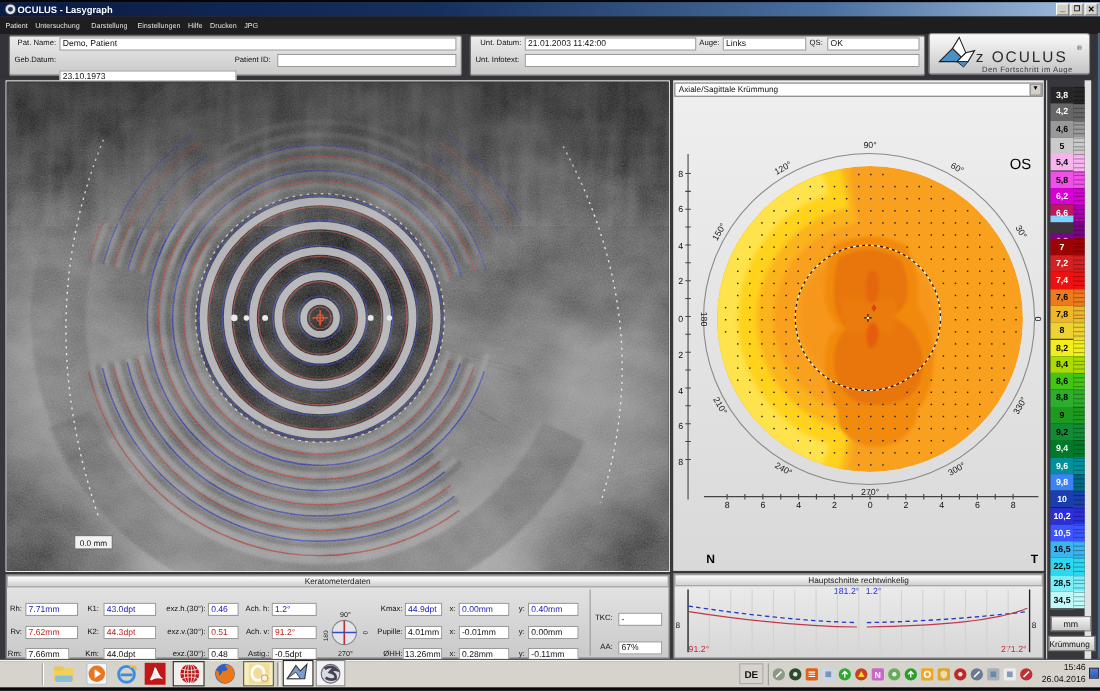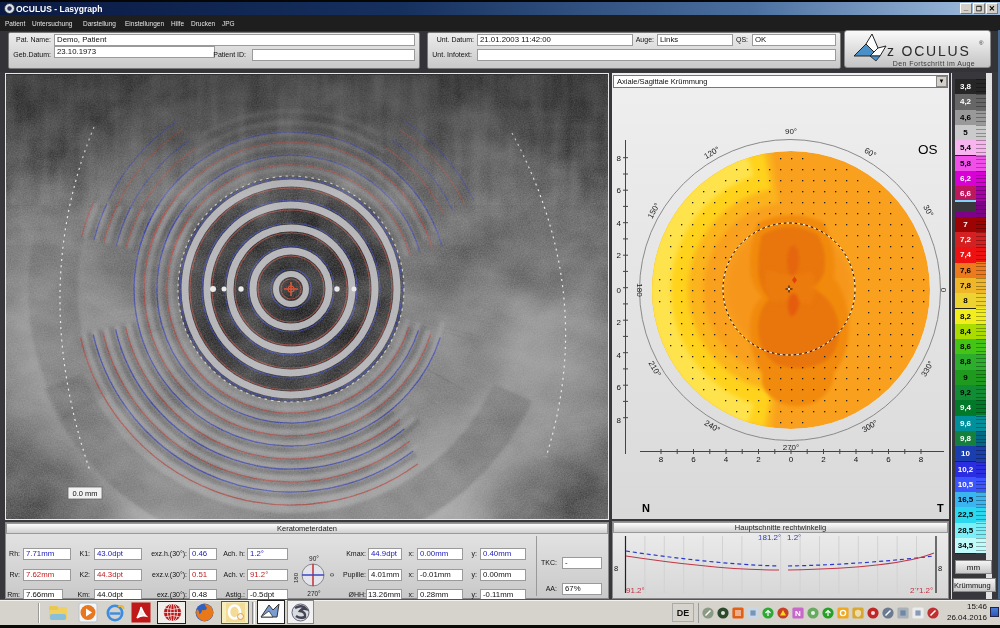--- a/index.html
+++ b/index.html
@@ -30,21 +30,21 @@
 <span class="abs" style="left:222px;top:5px">JPG</span>
 </div>
 
 <div class="abs" style="left:0;top:31px;width:1000px;height:41px;background:#333338"></div>
 <div class="abs" style="left:8px;top:32px;width:412px;height:37px;background:linear-gradient(#ececec,#c9c9c9);border:1px solid #777;border-radius:2px"></div>
 <div class="abs" style="left:427px;top:32px;width:414px;height:37px;background:linear-gradient(#ececec,#c9c9c9);border:1px solid #777;border-radius:2px"></div>
 <div class="abs" style="left:844px;top:30px;width:147px;height:38px;background:linear-gradient(#fafafa,#c4c4c4);border:1px solid #888;border-radius:3px"></div>
 <div class="lab" style="left:0px;top:36px;width:51px">Pat. Name:</div>
 <div class="inp" style="left:54px;top:34px;width:361px;height:12px">Demo, Patient</div>
 <div class="lab" style="left:0px;top:51px;width:51px">Geb.Datum:</div>
-<div class="inp" style="left:54px;top:46px;width:161px;height:12px">23.10.1973</div>
+<div class="inp" style="left:54px;top:64px;width:161px;height:12px">23.10.1973</div>
 <div class="lab" style="left:200px;top:51px;width:46px">Patient ID:</div>
 <div class="inp" style="left:252px;top:49px;width:163px;height:12px"></div>
 <div class="lab" style="left:420px;top:36px;width:54px">Unt. Datum:</div>
 <div class="inp" style="left:477px;top:34px;width:156px;height:12px">21.01.2003 11:42:00</div>
 <div class="lab" style="left:600px;top:36px;width:54px">Auge:</div>
 <div class="inp" style="left:657px;top:34px;width:76px;height:12px">Links</div>
 <div class="lab" style="left:710px;top:36px;width:38px">QS:</div>
 <div class="inp" style="left:752px;top:34px;width:84px;height:12px">OK</div>
 <div class="lab" style="left:410px;top:51px;width:62px">Unt. Infotext:</div>
 <div class="inp" style="left:477px;top:49px;width:359px;height:12px"></div>
@@ -858,37 +858,37 @@
 <div class="abs" style="left:951px;top:73px;width:1px;height:526px;background:#ddd"></div>
 <div class="abs" style="left:986px;top:73px;width:6px;height:526px;background:#e2e2e2"></div>
 <div class="abs" style="left:998px;top:30px;width:2px;height:570px;background:#46688c"></div>
 <div style="position:absolute;left:955px;top:79.0px;width:21px;height:16.3px;background:#262626;border-bottom:1px solid #222;box-sizing:border-box;color:#fff;font-size:8px;font-weight:bold;text-align:center;line-height:15.3px">3,8</div>
 <div style="position:absolute;left:955px;top:94.3px;width:21px;height:16.3px;background:#666666;border-bottom:1px solid #222;box-sizing:border-box;color:#fff;font-size:8px;font-weight:bold;text-align:center;line-height:15.3px">4,2</div>
 <div style="position:absolute;left:955px;top:109.6px;width:21px;height:16.3px;background:#999999;border-bottom:1px solid #222;box-sizing:border-box;color:#000;font-size:8px;font-weight:bold;text-align:center;line-height:15.3px">4,6</div>
 <div style="position:absolute;left:955px;top:124.9px;width:21px;height:16.3px;background:#cacaca;border-bottom:1px solid #222;box-sizing:border-box;color:#000;font-size:8px;font-weight:bold;text-align:center;line-height:15.3px">5</div>
 <div style="position:absolute;left:955px;top:140.2px;width:21px;height:16.3px;background:#f8b4ee;border-bottom:1px solid #222;box-sizing:border-box;color:#000;font-size:8px;font-weight:bold;text-align:center;line-height:15.3px">5,4</div>
 <div style="position:absolute;left:955px;top:155.5px;width:21px;height:16.3px;background:#f050e8;border-bottom:1px solid #222;box-sizing:border-box;color:#000;font-size:8px;font-weight:bold;text-align:center;line-height:15.3px">5,8</div>
 <div style="position:absolute;left:955px;top:170.8px;width:21px;height:16.3px;background:#d800d4;border-bottom:1px solid #222;box-sizing:border-box;color:#fff;font-size:8px;font-weight:bold;text-align:center;line-height:15.3px">6,2</div>
-<div style="position:absolute;left:955px;top:186.1px;width:21px;height:16.3px;background:#be185d;border-bottom:2px solid #7dd3fc;box-sizing:border-box;color:#fff;font-size:8px;font-weight:bold;text-align:center;line-height:15.3px">6,6</div>
+<div style="position:absolute;left:955px;top:186.1px;width:21px;height:16.3px;background:#be185d;border-bottom:6px solid #7dd3fc;box-sizing:border-box;color:#fff;font-size:8px;font-weight:bold;text-align:center;line-height:15.3px">6,6</div>
 <div style="position:absolute;left:955px;top:212px;width:21px;height:16.3px;background:#7d0086;border-bottom:1px solid #222;box-sizing:border-box;color:#fff;font-size:8px;font-weight:bold;text-align:center;line-height:15.3px">6,8</div>
 <div style="position:absolute;left:955px;top:216.7px;width:21px;height:16.3px;background:#9c0404;border-bottom:1px solid #222;box-sizing:border-box;color:#fff;font-size:8px;font-weight:bold;text-align:center;line-height:15.3px">7</div>
 <div style="position:absolute;left:955px;top:232.0px;width:21px;height:16.3px;background:#d42020;border-bottom:1px solid #222;box-sizing:border-box;color:#fff;font-size:8px;font-weight:bold;text-align:center;line-height:15.3px">7,2</div>
 <div style="position:absolute;left:955px;top:247.3px;width:21px;height:16.3px;background:#ee1111;border-bottom:1px solid #222;box-sizing:border-box;color:#fff;font-size:8px;font-weight:bold;text-align:center;line-height:15.3px">7,4</div>
 <div style="position:absolute;left:955px;top:262.6px;width:21px;height:16.3px;background:#ee7a1e;border-bottom:1px solid #222;box-sizing:border-box;color:#000;font-size:8px;font-weight:bold;text-align:center;line-height:15.3px">7,6</div>
 <div style="position:absolute;left:955px;top:277.9px;width:21px;height:16.3px;background:#f0b62a;border-bottom:1px solid #222;box-sizing:border-box;color:#000;font-size:8px;font-weight:bold;text-align:center;line-height:15.3px">7,8</div>
 <div style="position:absolute;left:955px;top:293.2px;width:21px;height:16.3px;background:#edd232;border-bottom:1px solid #222;box-sizing:border-box;color:#000;font-size:8px;font-weight:bold;text-align:center;line-height:15.3px">8</div>
 <div style="position:absolute;left:955px;top:308.5px;width:21px;height:16.3px;background:#f2ee1e;border-bottom:1px solid #222;box-sizing:border-box;color:#000;font-size:8px;font-weight:bold;text-align:center;line-height:15.3px">8,2</div>
 <div style="position:absolute;left:955px;top:323.8px;width:21px;height:16.3px;background:#aadc00;border-bottom:1px solid #222;box-sizing:border-box;color:#000;font-size:8px;font-weight:bold;text-align:center;line-height:15.3px">8,4</div>
 <div style="position:absolute;left:955px;top:339.1px;width:21px;height:16.3px;background:#44c414;border-bottom:1px solid #222;box-sizing:border-box;color:#000;font-size:8px;font-weight:bold;text-align:center;line-height:15.3px">8,6</div>
 <div style="position:absolute;left:955px;top:354.4px;width:21px;height:16.3px;background:#2cae2c;border-bottom:1px solid #222;box-sizing:border-box;color:#000;font-size:8px;font-weight:bold;text-align:center;line-height:15.3px">8,8</div>
 <div style="position:absolute;left:955px;top:369.7px;width:21px;height:16.3px;background:#1e9a1e;border-bottom:1px solid #222;box-sizing:border-box;color:#000;font-size:8px;font-weight:bold;text-align:center;line-height:15.3px">9</div>
 <div style="position:absolute;left:955px;top:385.0px;width:21px;height:16.3px;background:#128c34;border-bottom:1px solid #222;box-sizing:border-box;color:#000;font-size:8px;font-weight:bold;text-align:center;line-height:15.3px">9,2</div>
 <div style="position:absolute;left:955px;top:400.3px;width:21px;height:16.3px;background:#007a28;border-bottom:1px solid #222;box-sizing:border-box;color:#fff;font-size:8px;font-weight:bold;text-align:center;line-height:15.3px">9,4</div>
 <div style="position:absolute;left:955px;top:415.6px;width:21px;height:16.3px;background:#00909c;border-bottom:1px solid #222;box-sizing:border-box;color:#fff;font-size:8px;font-weight:bold;text-align:center;line-height:15.3px">9,6</div>
-<div style="position:absolute;left:955px;top:430.9px;width:21px;height:16.3px;background:#15803d;border-bottom:1px solid #222;box-sizing:border-box;color:#fff;font-size:8px;font-weight:bold;text-align:center;line-height:15.3px">9,8</div>
+<div style="position:absolute;left:955px;top:430.9px;width:21px;height:16.3px;background:#3b82f6;border-bottom:1px solid #222;box-sizing:border-box;color:#fff;font-size:8px;font-weight:bold;text-align:center;line-height:15.3px">9,8</div>
 <div style="position:absolute;left:955px;top:446.2px;width:21px;height:16.3px;background:#1a3eae;border-bottom:1px solid #222;box-sizing:border-box;color:#fff;font-size:8px;font-weight:bold;text-align:center;line-height:15.3px">10</div>
 <div style="position:absolute;left:955px;top:461.5px;width:21px;height:16.3px;background:#2a2ee0;border-bottom:1px solid #222;box-sizing:border-box;color:#fff;font-size:8px;font-weight:bold;text-align:center;line-height:15.3px">10,2</div>
 <div style="position:absolute;left:955px;top:476.8px;width:21px;height:16.3px;background:#3c55ff;border-bottom:1px solid #222;box-sizing:border-box;color:#fff;font-size:8px;font-weight:bold;text-align:center;line-height:15.3px">10,5</div>
 <div style="position:absolute;left:955px;top:492.1px;width:21px;height:16.3px;background:#3cb4f0;border-bottom:1px solid #222;box-sizing:border-box;color:#000;font-size:8px;font-weight:bold;text-align:center;line-height:15.3px">16,5</div>
 <div style="position:absolute;left:955px;top:507.4px;width:21px;height:16.3px;background:#2cd8f0;border-bottom:1px solid #222;box-sizing:border-box;color:#000;font-size:8px;font-weight:bold;text-align:center;line-height:15.3px">22,5</div>
 <div style="position:absolute;left:955px;top:522.7px;width:21px;height:16.3px;background:#7ceef8;border-bottom:1px solid #222;box-sizing:border-box;color:#000;font-size:8px;font-weight:bold;text-align:center;line-height:15.3px">28,5</div>
 <div style="position:absolute;left:955px;top:538.0px;width:21px;height:16.3px;background:#c0fbfc;border-bottom:1px solid #222;box-sizing:border-box;color:#000;font-size:8px;font-weight:bold;text-align:center;line-height:15.3px">34,5</div>
 <div style="position:absolute;left:976px;top:79.0px;width:10px;height:474.3px;background:linear-gradient(to bottom,#262626 0.00%,#262626 3.23%,#666666 3.23%,#666666 6.45%,#999999 6.45%,#999999 9.68%,#cacaca 9.68%,#cacaca 12.90%,#f8b4ee 12.90%,#f8b4ee 16.13%,#f050e8 16.13%,#f050e8 19.35%,#d800d4 19.35%,#d800d4 22.58%,#aa00aa 22.58%,#aa00aa 25.81%,#7d0086 25.81%,#7d0086 29.03%,#9c0404 29.03%,#9c0404 32.26%,#d42020 32.26%,#d42020 35.48%,#ee1111 35.48%,#ee1111 38.71%,#ee7a1e 38.71%,#ee7a1e 41.94%,#f0b62a 41.94%,#f0b62a 45.16%,#edd232 45.16%,#edd232 48.39%,#f2ee1e 48.39%,#f2ee1e 51.61%,#aadc00 51.61%,#aadc00 54.84%,#44c414 54.84%,#44c414 58.06%,#2cae2c 58.06%,#2cae2c 61.29%,#1e9a1e 61.29%,#1e9a1e 64.52%,#128c34 64.52%,#128c34 67.74%,#007a28 67.74%,#007a28 70.97%,#00909c 70.97%,#00909c 74.19%,#006a86 74.19%,#006a86 77.42%,#1a3eae 77.42%,#1a3eae 80.65%,#2a2ee0 80.65%,#2a2ee0 83.87%,#3c55ff 83.87%,#3c55ff 87.10%,#3cb4f0 87.10%,#3cb4f0 90.32%,#2cd8f0 90.32%,#2cd8f0 93.55%,#7ceef8 93.55%,#7ceef8 96.77%,#c0fbfc 96.77%,#c0fbfc 100.00%);"></div>
 <div style="position:absolute;left:976px;top:79.0px;width:10px;height:1px;background:rgba(0,0,0,.3)"></div>
 <div style="position:absolute;left:976px;top:82.8px;width:10px;height:1px;background:rgba(0,0,0,.3)"></div>

